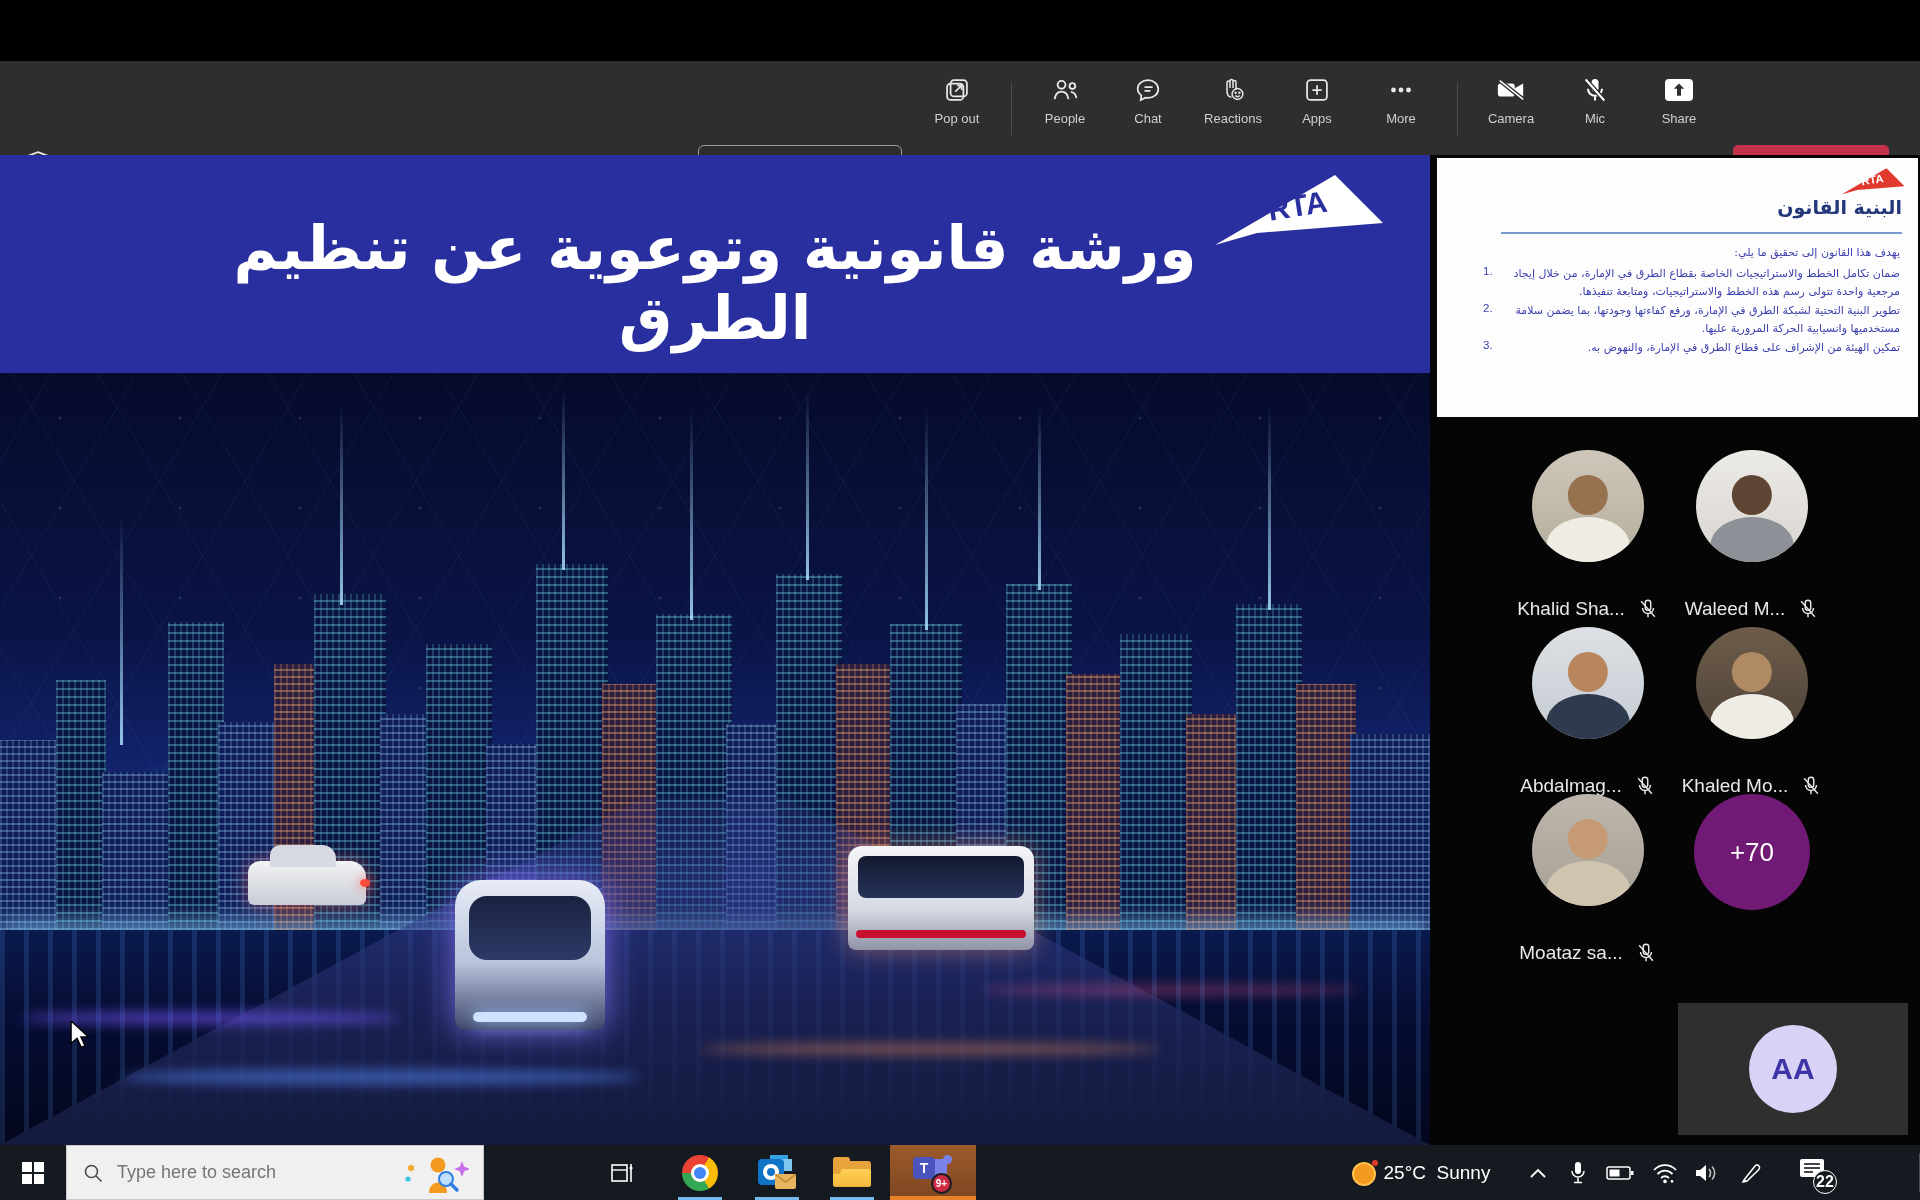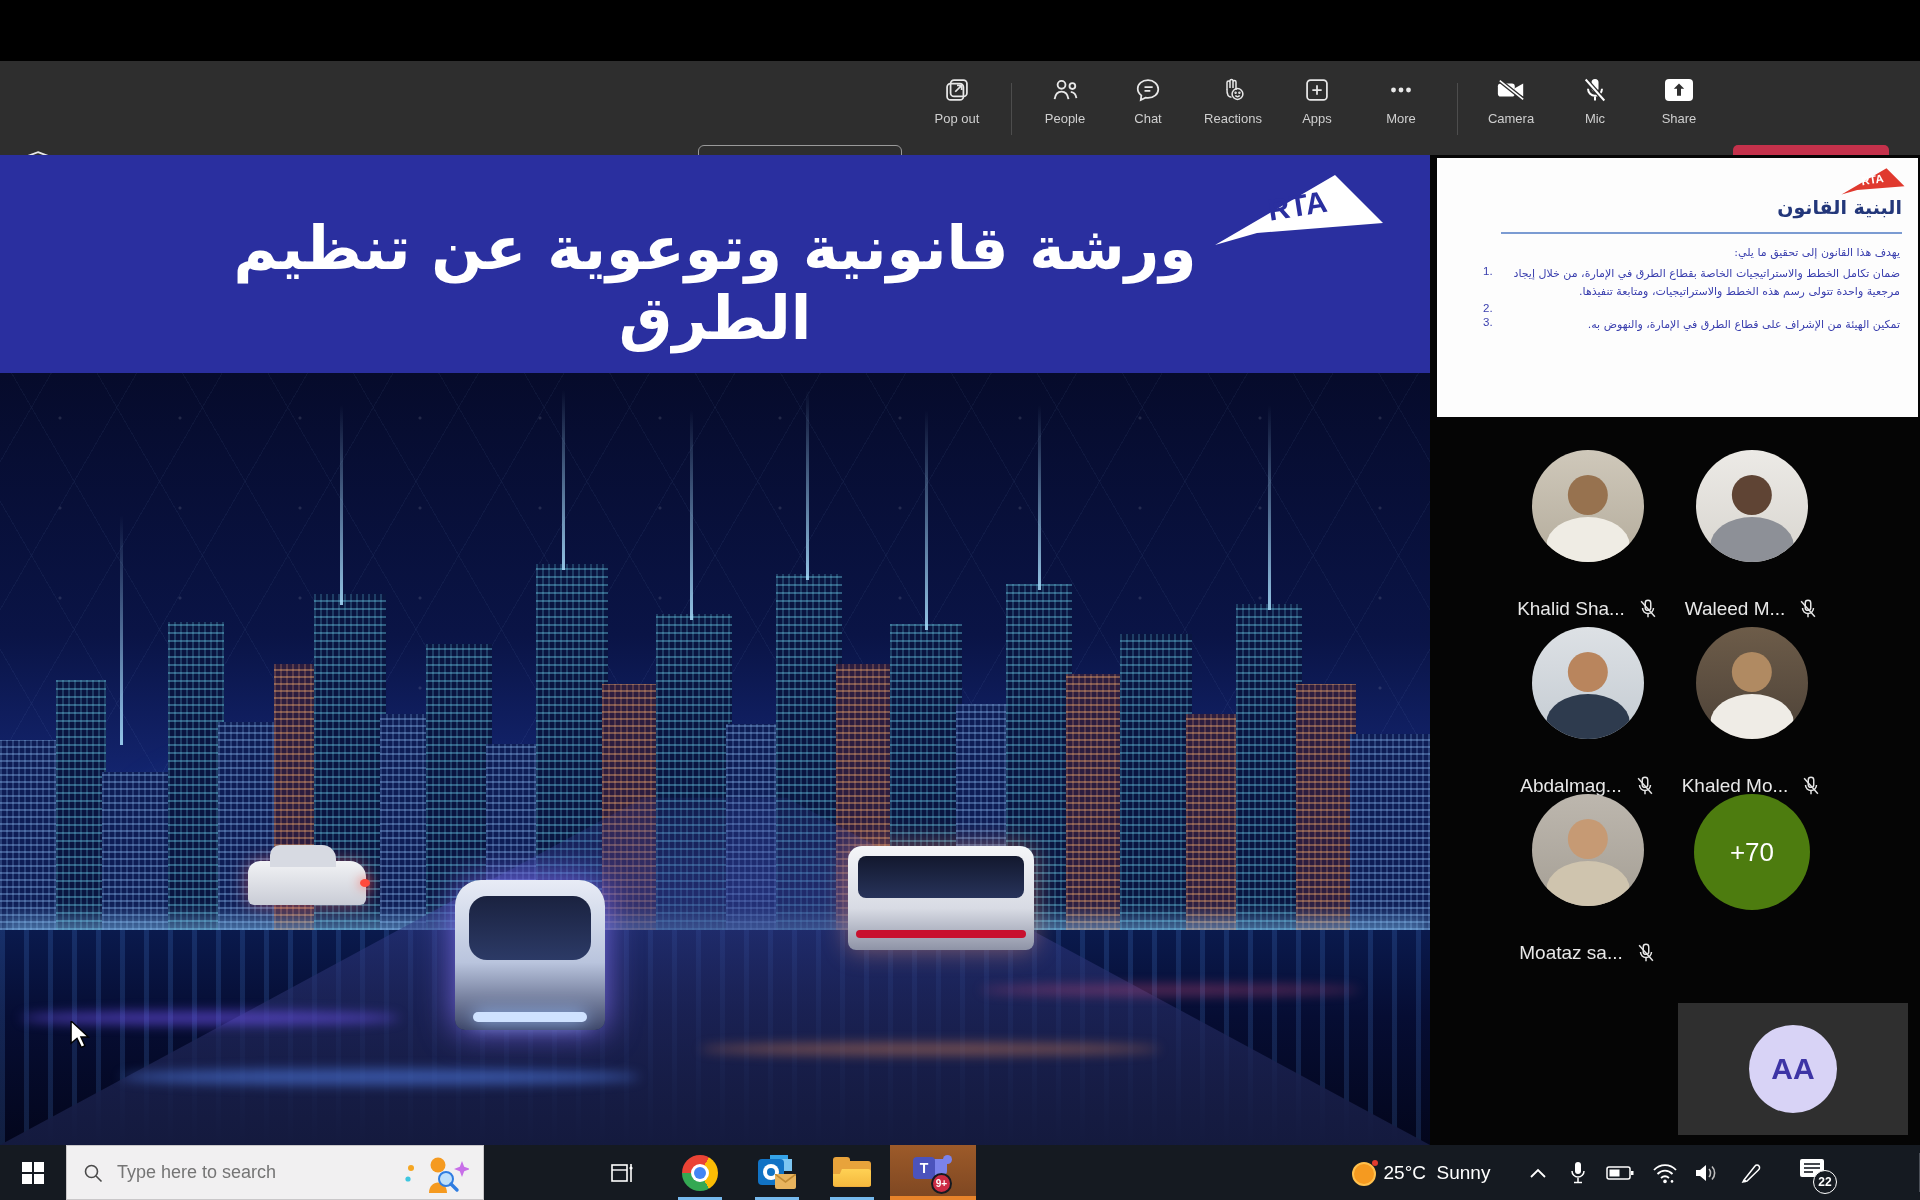--- a/index.html
+++ b/index.html
@@ -98,21 +98,21 @@
   .avatar { position:absolute; left:26px; top:0; width:112px; height:112px; border-radius:50%; overflow:hidden; }
   .avatar .head { position:absolute; left:50%; top:22%; width:36%; height:36%; transform:translateX(-50%); border-radius:50%; }
   .avatar .torso { position:absolute; left:50%; top:60%; width:74%; height:50%; transform:translateX(-50%); border-radius:50% 50% 0 0; }
   .av-khalid { background:linear-gradient(180deg,#cfc8ba,#b4ac9c); } .av-khalid .head{background:#97724f;} .av-khalid .torso{background:#efece4;}
   .av-waleed { background:linear-gradient(180deg,#eceae6,#d8d5cf); } .av-waleed .head{background:#5f4434;} .av-waleed .torso{background:#8d9097;}
   .av-abdalmag { background:linear-gradient(180deg,#dde1e5,#c4cbd2); } .av-abdalmag .head{background:#b9855d;} .av-abdalmag .torso{background:#2e3b4e;}
   .av-khaled { background:linear-gradient(180deg,#6d5c49,#4d4238); } .av-khaled .head{background:#b08a62;} .av-khaled .torso{background:#efece6;}
   .av-moataz { background:linear-gradient(180deg,#bdb7ae,#a59f95); } .av-moataz .head{background:#c69a74;} .av-moataz .torso{background:#cfc4ae;}
   .pname-row { position:absolute; left:0; right:0; top:124px; display:flex; align-items:center; justify-content:center; gap:12px;margin-top:24px; }
   .pname { color:#e8e8e8; font-size:19px; white-space:nowrap; }
-  #overflow-circle { position:absolute; left:1694px; top:794px; width:116px; height:116px; border-radius:50%; background:#4d7c0f;
+  #overflow-circle { position:absolute; left:1694px; top:794px; width:116px; height:116px; border-radius:50%; background:#701a75;
     display:flex; align-items:center; justify-content:center; color:#fff; font-size:26px; }
   #selftile { position:absolute; left:1678px; top:1003px; width:230px; height:132px; background:#2f2f2f; }
   #selftile .initials { position:absolute; left:71px; top:22px; width:88px; height:88px; border-radius:50%; background:#d8d3f6;
     display:flex; align-items:center; justify-content:center; color:#3d34a5; font-size:30px; font-weight:bold; }
 
   
   #taskbar { position:absolute; left:0; top:1145px; width:1920px; height:55px; background:#151a21; }
   #start { position:absolute; left:0; top:0; width:66px; height:55px; display:flex; align-items:center; justify-content:center; }
   #searchbox { position:absolute; left:66px; top:0; width:418px; height:55px; background:#f1f0f1; border:1px solid #c9c7c9; display:flex; align-items:center; }
   #searchbox input { border:none; outline:none; background:transparent; font-size:18px; color:#3c4043; width:270px; font-family:"Liberation Sans",sans-serif; }
@@ -338,20 +338,21 @@
       <div id="thumb-title">البنية القانون</div>
       <div id="thumb-line"></div>
       <div id="thumb-intro">يهدف هذا القانون إلى تحقيق ما يلي:</div>
       <div id="thumb-list">
         <div class="obj-row">
           <span class="obj-num">1.</span>
           <span class="obj-txt">ضمان تكامل الخطط والاستراتيجيات الخاصة بقطاع الطرق في الإمارة، من خلال إيجاد مرجعية واحدة تتولى رسم هذه الخطط والاستراتيجيات، ومتابعة تنفيذها.</span>
         </div>
         <div class="obj-row">
           <span class="obj-num">2.</span>
+          <span class="obj-txt">تطوير البنية التحتية لشبكة الطرق في الإمارة، ورفع كفاءتها وجودتها، بما يضمن سلامة مستخدميها وانسيابية الحركة المرورية عليها.</span>
         </div>
         <div class="obj-row">
           <span class="obj-num">3.</span>
           <span class="obj-txt">تمكين الهيئة من الإشراف على قطاع الطرق في الإمارة، والنهوض به.</span>
         </div>
       </div>
     </div>
 
   </div>
 
@@ -580,20 +581,20 @@
     </div>
 
     <div class="tray-item" style="left:1788px; width:56px;">
       <div style="position:relative;width:34px;height:30px;">
         <svg width="26" height="22" viewBox="0 0 26 22">
             <rect x="1" y="1" width="24" height="18" rx="2" fill="#fff"></rect>
           <line x1="5" y1="6" x2="21" y2="6" stroke="#151a21" stroke-width="1.6"></line>
           <line x1="5" y1="10" x2="21" y2="10" stroke="#151a21" stroke-width="1.6"></line>
           <line x1="5" y1="14" x2="14" y2="14" stroke="#151a21" stroke-width="1.6"></line>
         </svg>
-        <div style="position:absolute;right:-4px;bottom:-6px;width:24px;height:24px;border-radius:50%;background:#151a21;border:1.6px solid #fff;display:flex;align-items:center;justify-content:center;color:#fff;font-size:12px;font-weight:bold;">22</div>
+        <div style="position:absolute;right:-4px;bottom:-6px;width:24px;height:24px;border-radius:50%;background:#151a21;border:1.6px solid #fff;display:flex;align-items:center;justify-content:center;color:#fff;font-size:16px;font-weight:bold;">22</div>
       </div>
     </div>
 
     <div id="showdesk"></div>
   </div>
 
 </div>
 
 </body></html>

